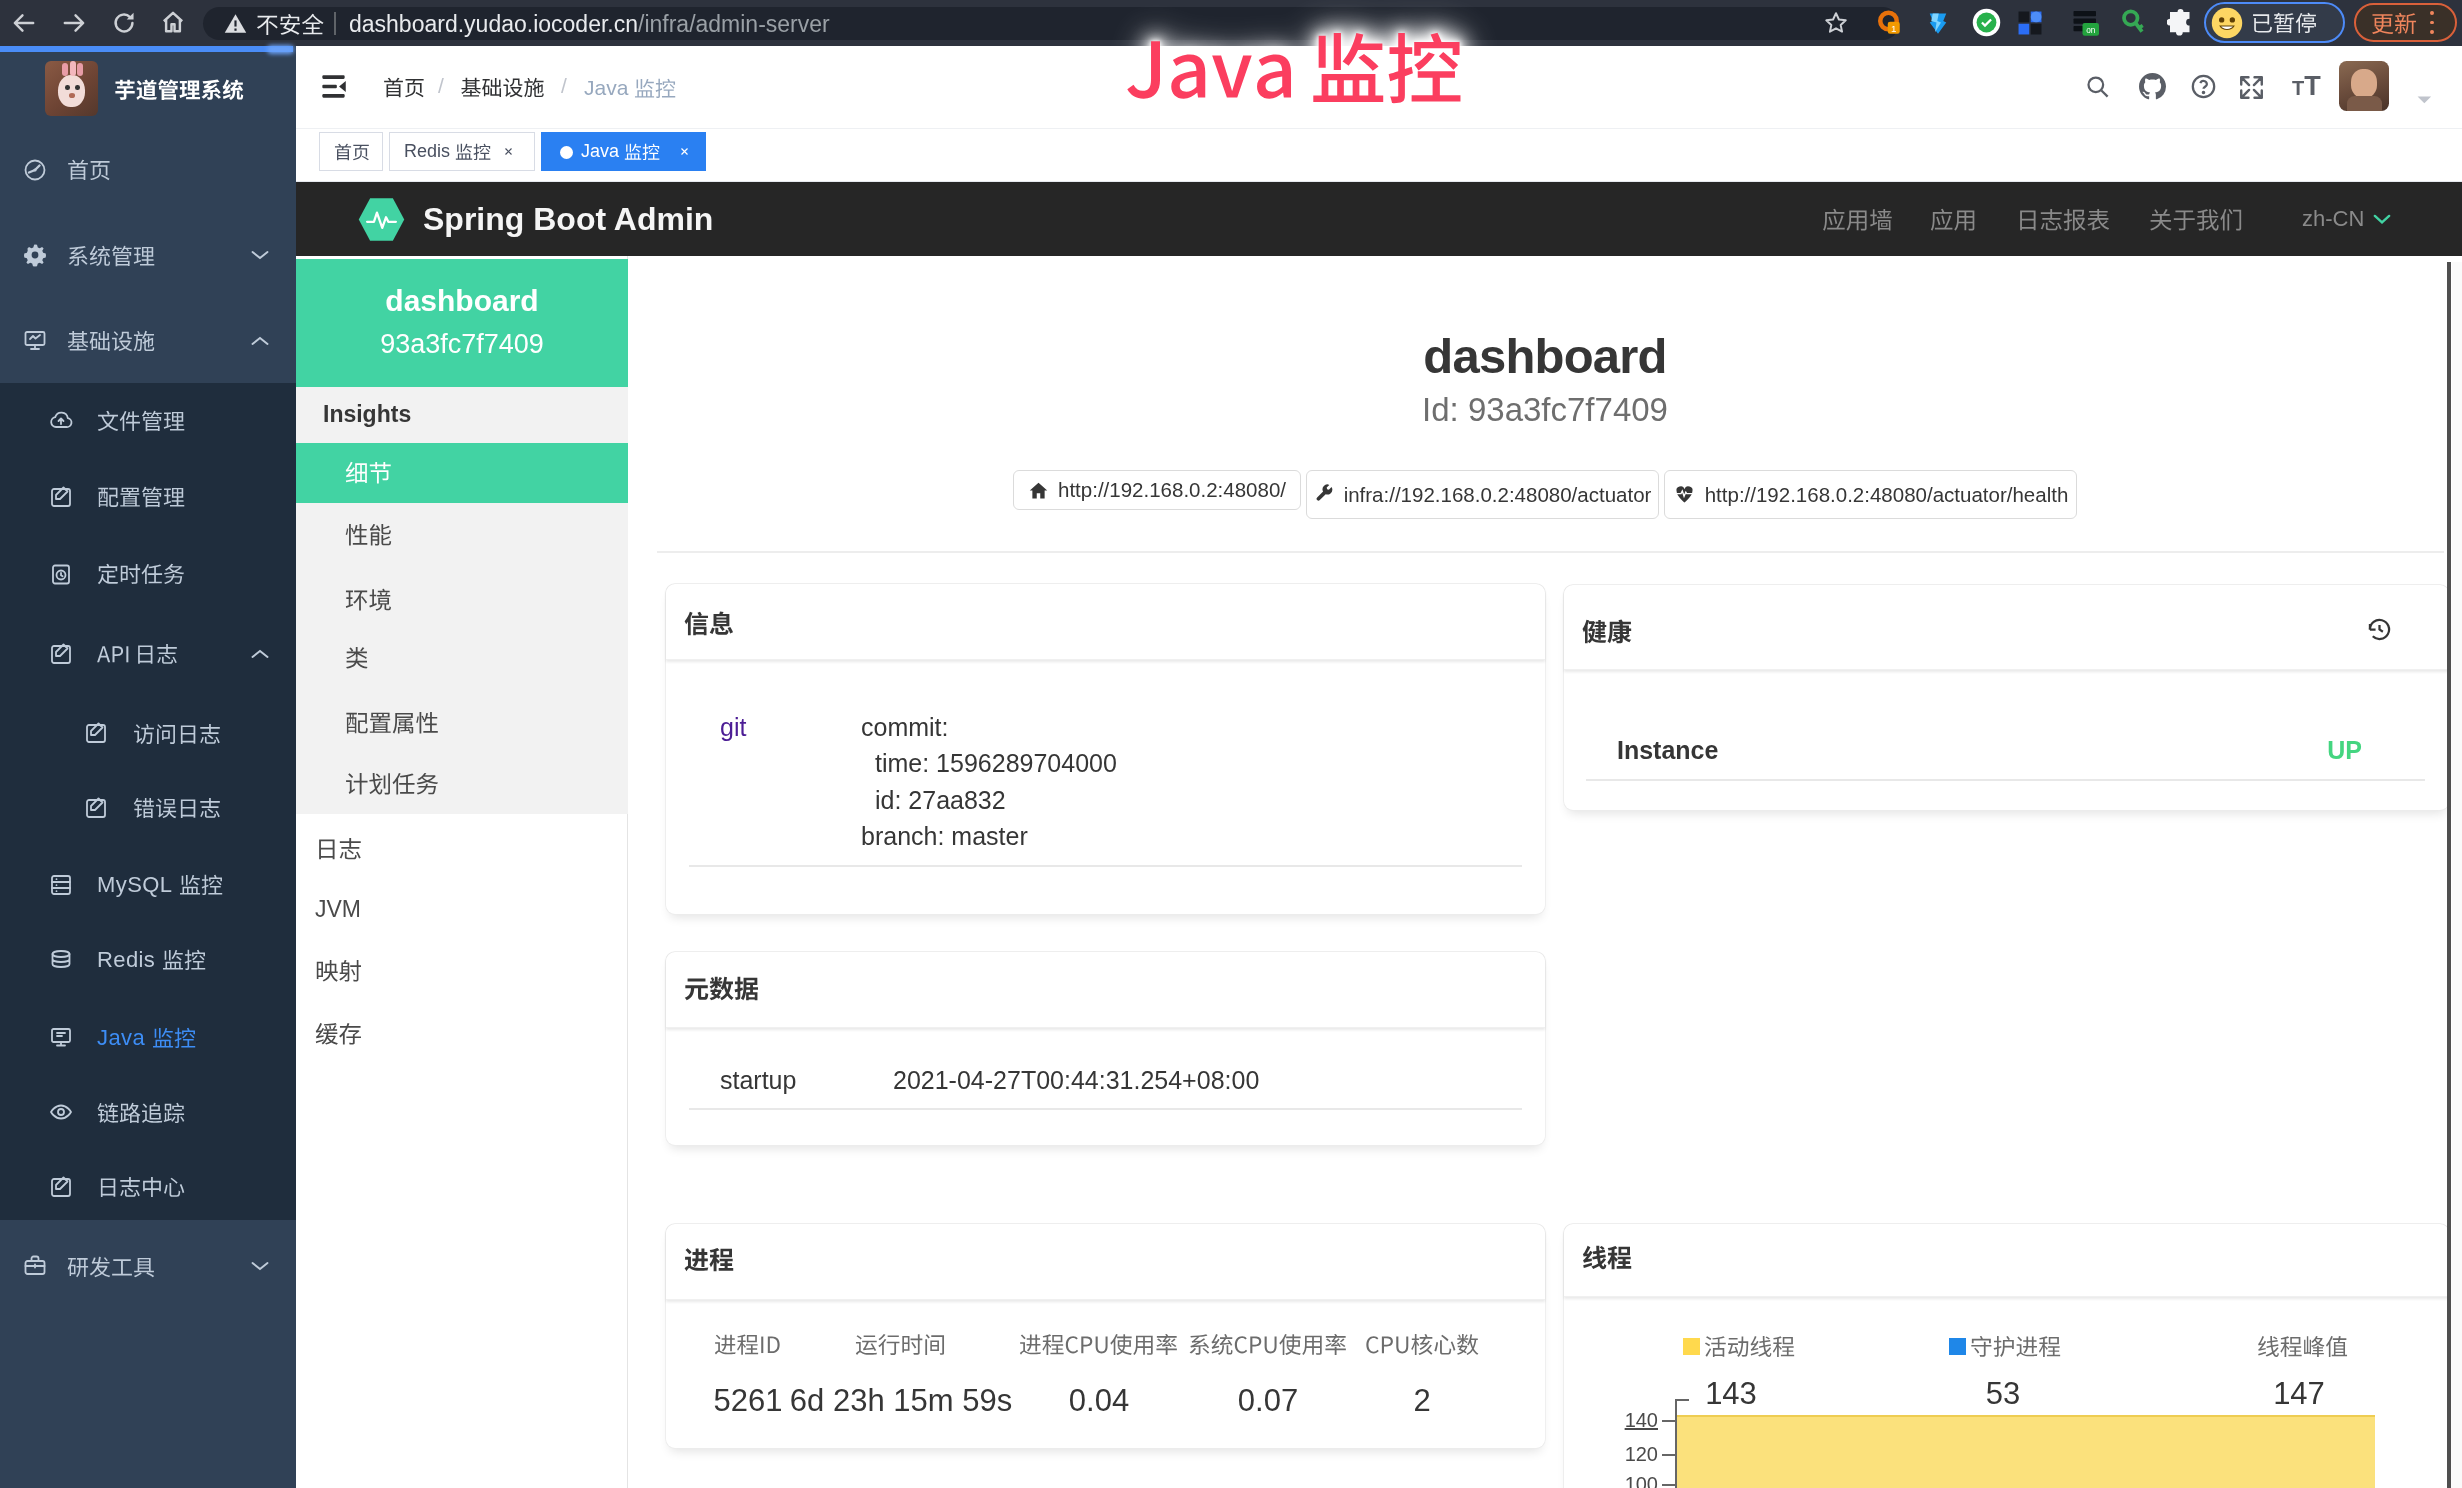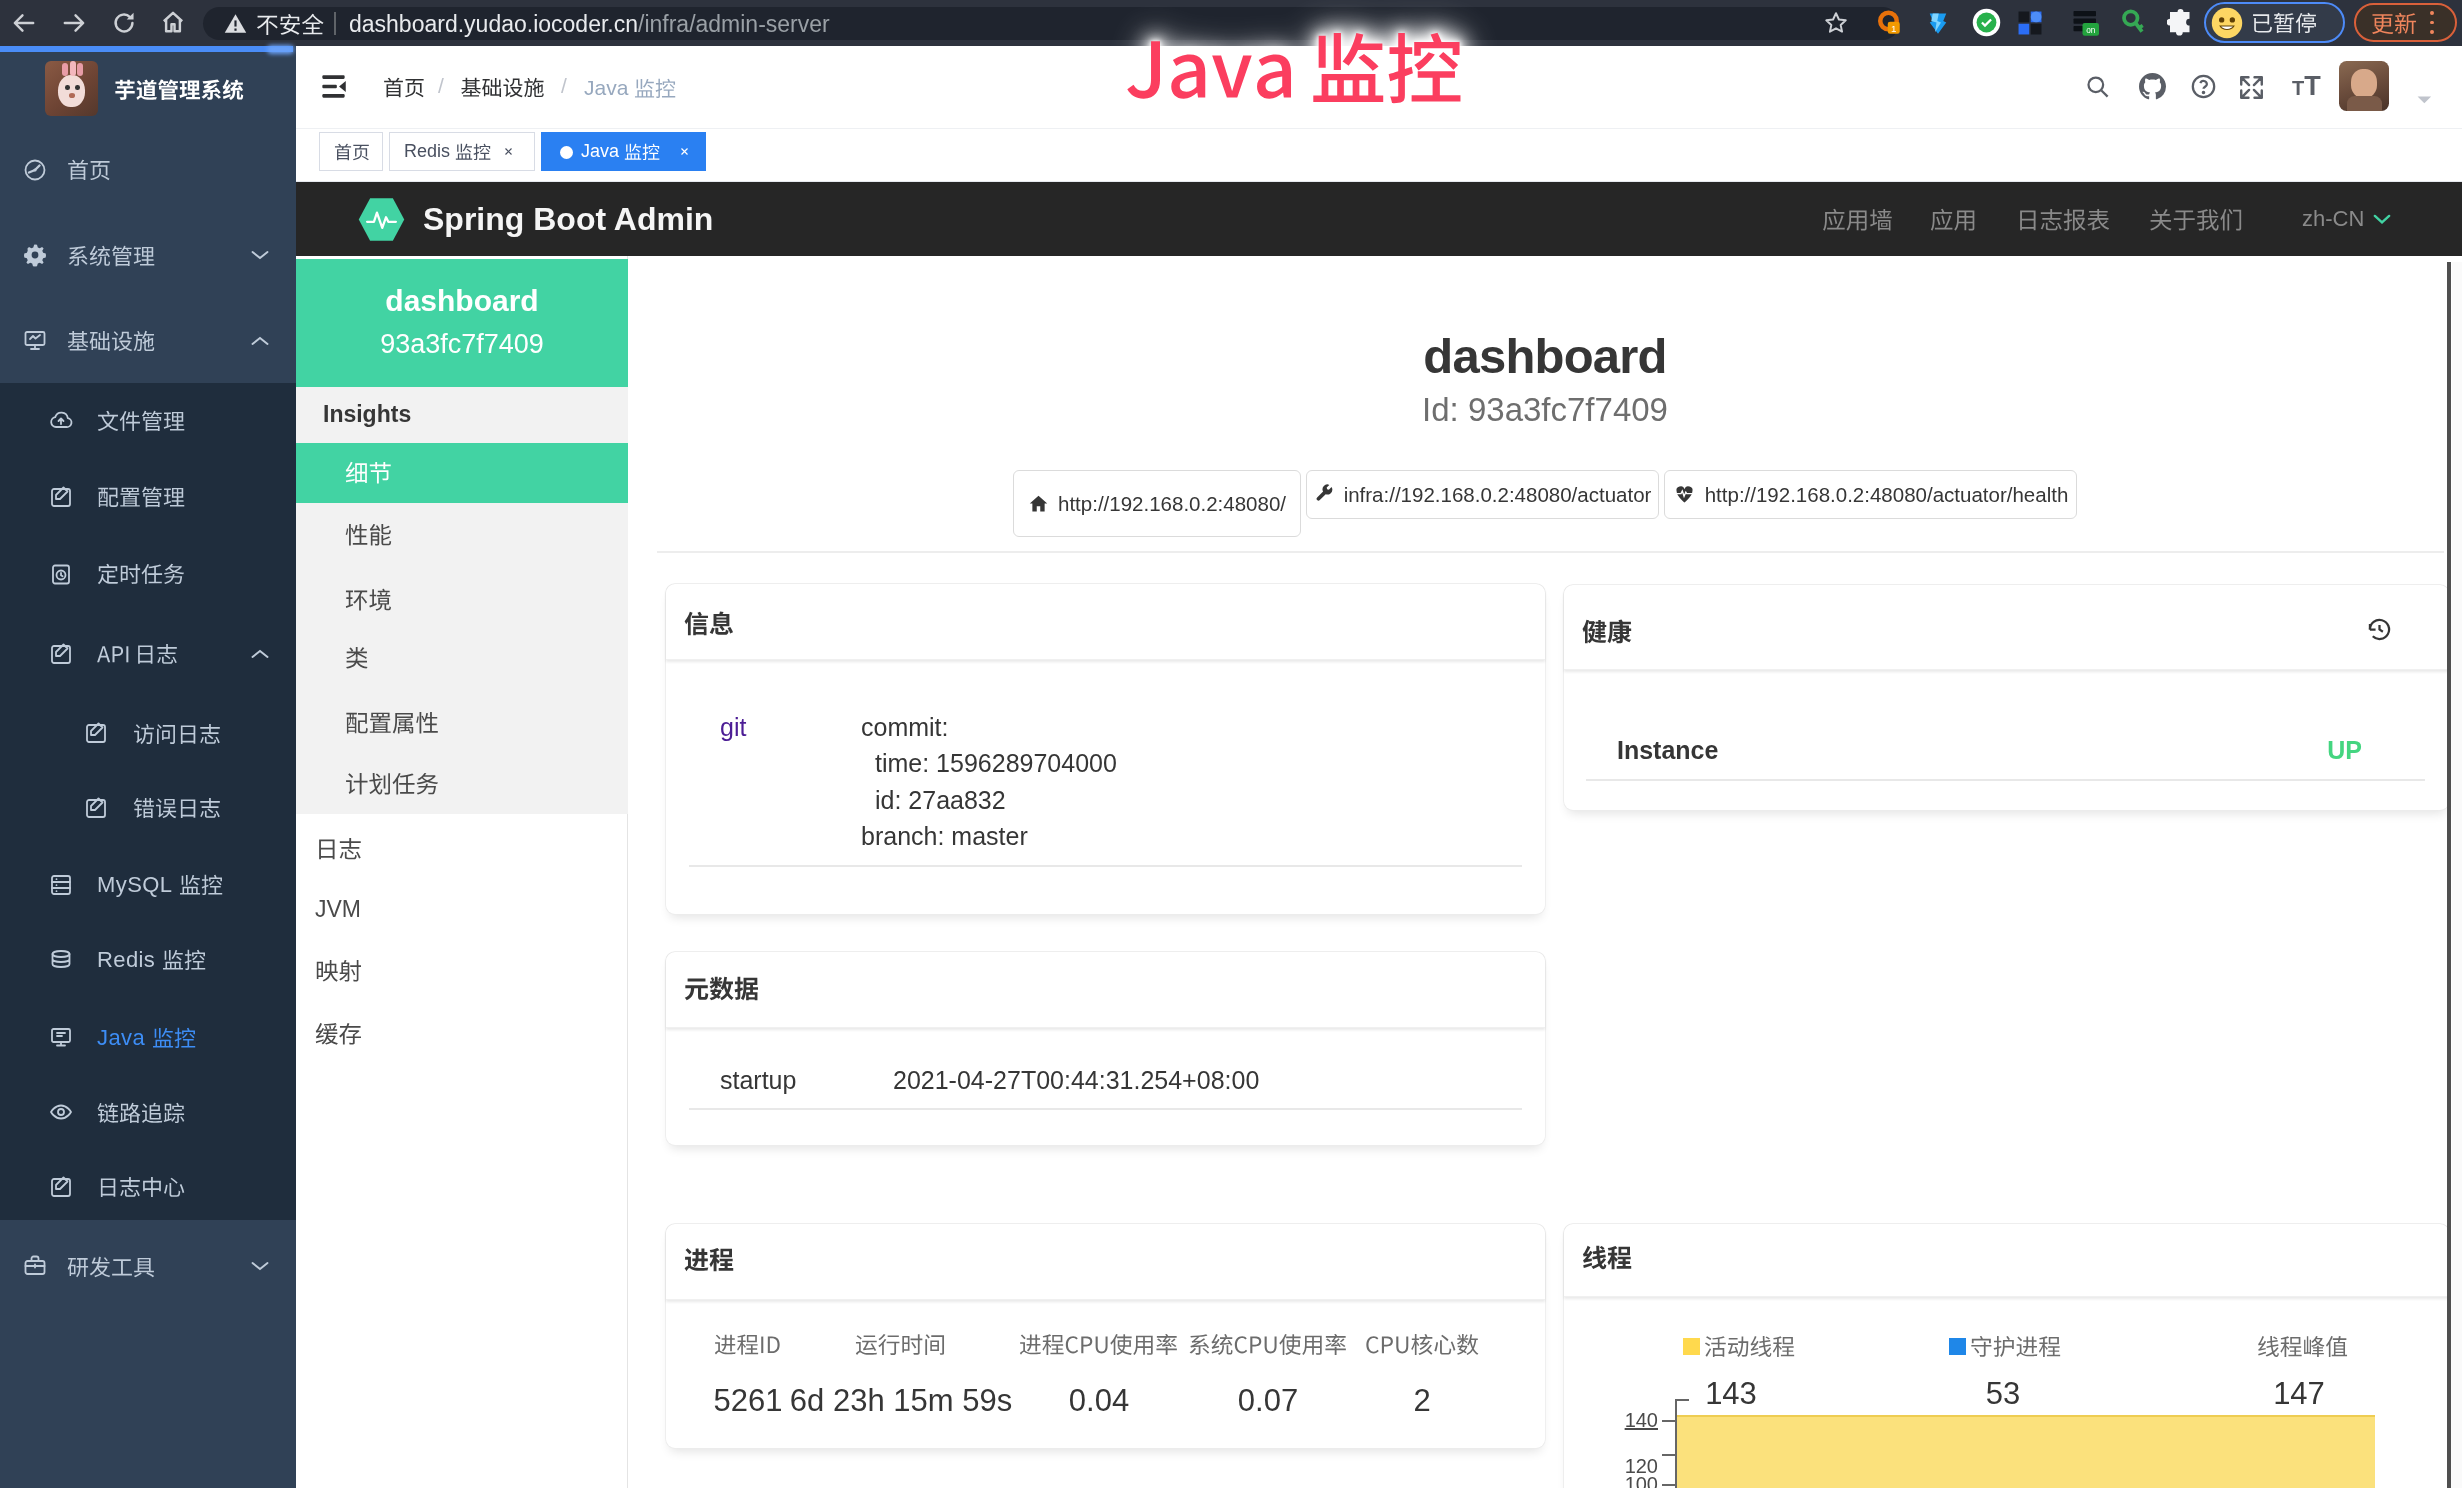--- a/index.html
+++ b/index.html
@@ -608,21 +608,21 @@
     </svg>
   </div>
 <div class="a" style="left:315px;top:1022px;">
     <svg width="47" height="23.5" viewBox="0 0 2000 1000" fill="#4a4a4a" xmlns="http://www.w3.org/2000/svg">
       <use href="#gR7f13" x="0"></use>
       <use href="#gR5b58" x="1000"></use>
     </svg>
   </div>
 <div class="a" style="left:1545px;transform:translateX(-50%);top:328px;font:bold 49px 'Liberation Sans', sans-serif;font-weight:700;line-height:56px;color:#363636;white-space:nowrap;letter-spacing:-0.8px;">dashboard</div>
 <div class="a" style="left:1545px;transform:translateX(-50%);top:391px;font:33px 'Liberation Sans', sans-serif;font-weight:400;line-height:37px;color:#6e6e6e;white-space:nowrap;">Id: 93a3fc7f7409</div>
-<div class="a" style="left:1013px;top:470px;width:288px;height:67px;background:#fff;border:1.5px solid #dbdbdb;border-radius:6px;display:flex;align-items:center;justify-content:center;font:20.5px 'Liberation Sans';color:#363636">
+<div class="a" style="left:1013px;top:470px;width:288px;height:40px;background:#fff;border:1.5px solid #dbdbdb;border-radius:6px;display:flex;align-items:center;justify-content:center;font:20.5px 'Liberation Sans';color:#363636">
     <span style="flex:none;display:flex">
       <svg width="21" height="21" viewBox="0 0 24 24" fill="#363636">
         <path d="M12 3l10 9h-3v9h-5v-6h-4v6H5v-9H2z"></path>
       </svg>
     </span>
     <span style="margin-left:9px;white-space:nowrap">http://192.168.0.2:48080/</span>
   </div>
 <div class="a" style="left:1306px;top:470px;width:353px;height:49px;background:#fff;border:1.5px solid #dbdbdb;border-radius:6px;display:flex;align-items:center;justify-content:center;font:20.5px 'Liberation Sans';color:#363636">
     <span style="flex:none;display:flex">
       <svg width="21" height="21" viewBox="0 0 24 24" fill="#363636">
@@ -777,21 +777,21 @@
 <div class="a" style="left:2257px;top:1335px;">
     <svg width="91" height="23" viewBox="0 0 4000 1000" fill="#6c6c6c" xmlns="http://www.w3.org/2000/svg">
       <use href="#gR7ebf" x="0"></use>
       <use href="#gR7a0b" x="1000"></use>
       <use href="#gR5cf0" x="2000"></use>
       <use href="#gR503c" x="3000"></use>
     </svg>
   </div>
 <div class="a" style="left:2299px;transform:translateX(-50%);top:1376px;font:31px 'Liberation Sans', sans-serif;font-weight:400;line-height:36px;color:#363636;white-space:nowrap;">147</div>
 <div class="a" style="left:1658px;transform:translateX(-100%);top:1409px;font:20px 'Liberation Sans', sans-serif;font-weight:400;line-height:23px;color:#4a4a4a;white-space:nowrap;text-decoration:underline;">140</div>
-<div class="a" style="left:1658px;transform:translateX(-100%);top:1443px;font:20px 'Liberation Sans', sans-serif;font-weight:400;line-height:23px;color:#4a4a4a;white-space:nowrap;margin-top:12px;">120</div>
+<div class="a" style="left:1658px;transform:translateX(-100%);top:1443px;font:20px 'Liberation Sans', sans-serif;font-weight:400;line-height:23px;color:#4a4a4a;white-space:nowrap;">120</div>
 <div class="a" style="left:1658px;transform:translateX(-100%);top:1473px;font:20px 'Liberation Sans', sans-serif;font-weight:400;line-height:23px;color:#4a4a4a;white-space:nowrap;">100</div>
 <div class="a" style="left:1662px;top:1420px;width:13.7px;height:1.5px;background:#666"></div>
 <div class="a" style="left:1662px;top:1454px;width:13.7px;height:1.5px;background:#666"></div>
 <div class="a" style="left:1662px;top:1484px;width:13.7px;height:1.5px;background:#666"></div>
 <div class="a" style="left:1675px;top:1399px;width:1.5px;height:89px;background:#666"></div>
 <div class="a" style="left:1675px;top:1399px;width:13.7px;height:1.5px;background:#666"></div>
 <div class="a" style="left:1677px;top:1415px;width:698px;height:74px;background:#fbe17c;border-top:2.3px solid #eecd52"></div>
 <div class="a" style="left:2452px;top:262px;width:10.6px;height:1227px;background:#fafafa"></div>
 <div class="a" style="left:2447px;top:262px;width:3.8px;height:1227px;background:#4f4f4f"></div>
 <div class="a" style="left:1125px;top:30px;filter:drop-shadow(0 0 2.3px #fff) drop-shadow(0 0 4.6px #fff) drop-shadow(0 0 9px #fff) drop-shadow(0 0 13.7px rgba(255,255,255,.9));">

